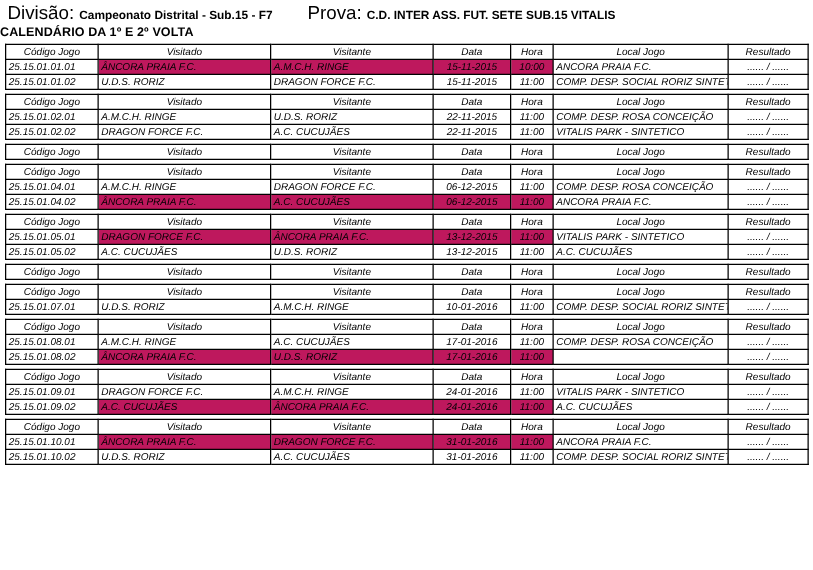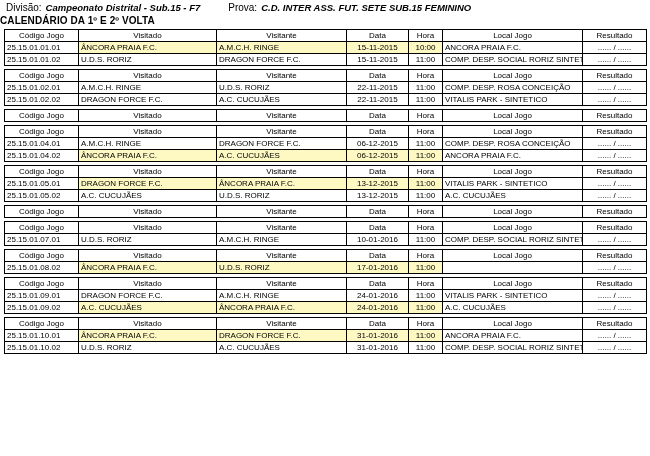--- a/index.html
+++ b/index.html
@@ -23,81 +23,81 @@
   
   .hdr-line {
     display: flex;
     align-items: baseline;
     padding: 2px 0 0 6px;
     font-size: 9px;
     white-space: nowrap;
   }
   .hdr-label {
     font-weight: normal;
-    font-size: 10px;
+    font-size: 15px;
     margin-right: 4px;
   }
   .hdr-value {
     font-weight: bold;
     font-size: 9.5px;
-    font-style: italic;
   }
   .hdr-gap { width: 28px; display: inline-block; }
   .hdr-title {
     font-weight: bold;
     font-size: 10px;
     padding: 2px 0 3px 0;
     letter-spacing: .1px;
   }
   
   .grp {
     margin: 0 4px 3px 4px;
   }
   table.sched {
     border-collapse: collapse;
     width: 642px;
     table-layout: fixed;
+    font-style: italic;
   }
   table.sched td {
     border: 1px solid #000000;
     height: 11px;
     font-size: 8px;
     padding: 0 2px;
     line-height: 11px;
     overflow: hidden;
     white-space: nowrap;
   }
   tr.hdr td {
     text-align: center;
     font-size: 8px;
     background: #ffffff;
   }
   td.c { text-align: center; }
   td.l { text-align: left; }
-  .hl { background: #fef9c3; }
+  .hl { background: #be185d; }
   
   col.c0 { width: 74px; }
   col.c1 { width: 138px; }
   col.c2 { width: 130px; }
   col.c3 { width: 62px; }
   col.c4 { width: 34px; }
   col.c5 { width: 140px; }
   col.c6 { width: 64px; }
 </style>
 </head>
 <body>
 
 <div class="page">
 
   <div class="hdr-line">
     <span class="hdr-label">Divisão:</span>
     <span class="hdr-value">Campeonato Distrital - Sub.15 - F7</span>
     <span class="hdr-gap"></span>
     <span class="hdr-label">Prova:</span>
-    <span class="hdr-value">C.D. INTER ASS. FUT. SETE SUB.15 FEMININO</span>
+    <span class="hdr-value">C.D. INTER ASS. FUT. SETE SUB.15 VITALIS</span>
   </div>
 
   <div class="hdr-title">CALENDÁRIO DA 1º E 2º VOLTA</div>
 
   <div id="groups">
       <div class="grp">
         <table class="sched">
           <colgroup>
             <col class="c0">
             <col class="c1">
@@ -360,20 +360,29 @@
             <tr class="hdr">
               <td class="c">Código Jogo</td>
               <td class="c">Visitado</td>
               <td class="c">Visitante</td>
               <td class="c">Data</td>
               <td class="c">Hora</td>
               <td class="c">Local Jogo</td>
               <td class="c">Resultado</td>
             </tr>
             <tr>
+              <td class="l">25.15.01.08.01</td>
+              <td class="l">A.M.C.H. RINGE</td>
+              <td class="l">A.C. CUCUJÃES</td>
+              <td class="c">17-01-2016</td>
+              <td class="c">11:00</td>
+              <td class="l">COMP. DESP. ROSA CONCEIÇÃO</td>
+              <td class="c">...... / ......</td>
+            </tr>
+            <tr>
               <td class="l">25.15.01.08.02</td>
               <td class="l hl">ÂNCORA PRAIA F.C.</td>
               <td class="l hl">U.D.S. RORIZ</td>
               <td class="c hl">17-01-2016</td>
               <td class="c hl">11:00</td>
               <td class="l"></td>
               <td class="c">...... / ......</td>
             </tr>
           </tbody>
         </table>

